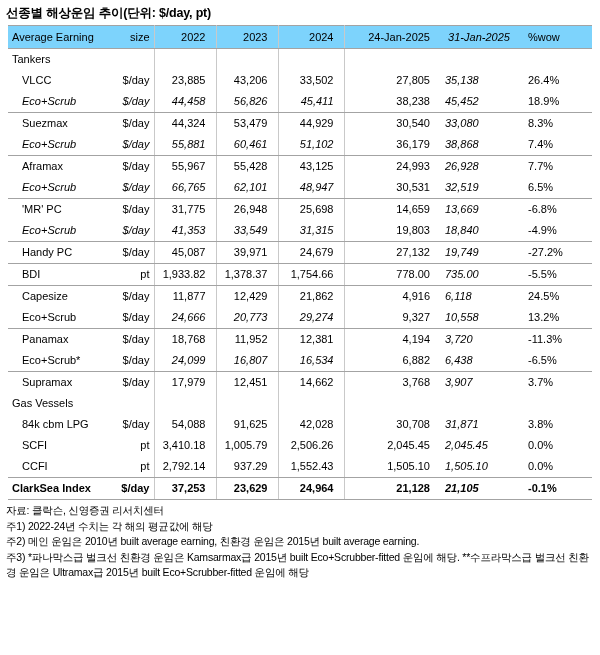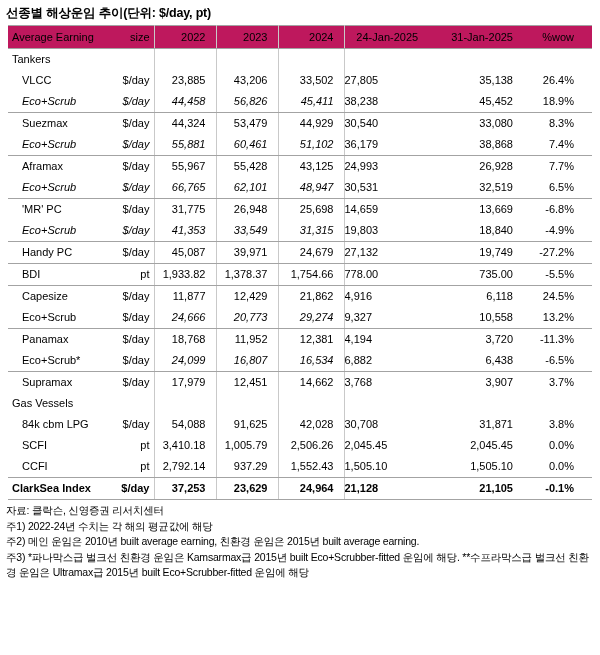--- a/index.html
+++ b/index.html
@@ -16,38 +16,38 @@
     padding:5px 8px 3px 6px;
     letter-spacing:-0.2px;
     white-space:nowrap;
   }
   table.freight{
     border-collapse:collapse;table-layout:fixed;
     margin:0 8px;width:584px;
     font-size:11px;
   }
   thead th{
-    background:#be185d;
+    background:#7dd3fc;
     border-top:1px solid #a3a3a3;
     border-bottom:1px solid #a3a3a3;
     font-weight:normal;
     height:22px;line-height:22px;
     padding:0;white-space:nowrap;overflow:hidden;
   }
   td{
     height:21px;line-height:21px;
     padding:0;white-space:nowrap;overflow:hidden;
   }
   
   .c-name{text-align:left;padding-left:4px;}
   .c-size{text-align:right;padding-right:4px;border-right:1px solid #c9c9c9;margin-top:14px;}
   .c-y{text-align:right;padding-right:10px;border-right:1px solid #c9c9c9;}
-  .c-j24{padding-right:15px;}
-  .c-j31{text-align:right;padding-right:15px;}
-  .c-wow{text-align:right;padding-right:18px;}
+  .c-j24{text-align:right;padding-right:15px;}
+  .c-j31{padding-right:15px;font-style:italic;}
+  .c-wow{text-align:left;padding-right:18px;}
   td.c-name.ind{padding-left:14px;}
   tr.hr td{border-bottom:1px solid #a3a3a3;}
   tr.bold td{font-weight:bold;}
   tr.it-full td.c-name,
   tr.it-full td.c-size,
   tr.it-full td.c-y{font-style:italic;}
   tr.it-vals td.c-y{font-style:italic;}
   .footer{
     margin:3px 8px 0 6px;
     font-size:10.5px;line-height:15.5px;

